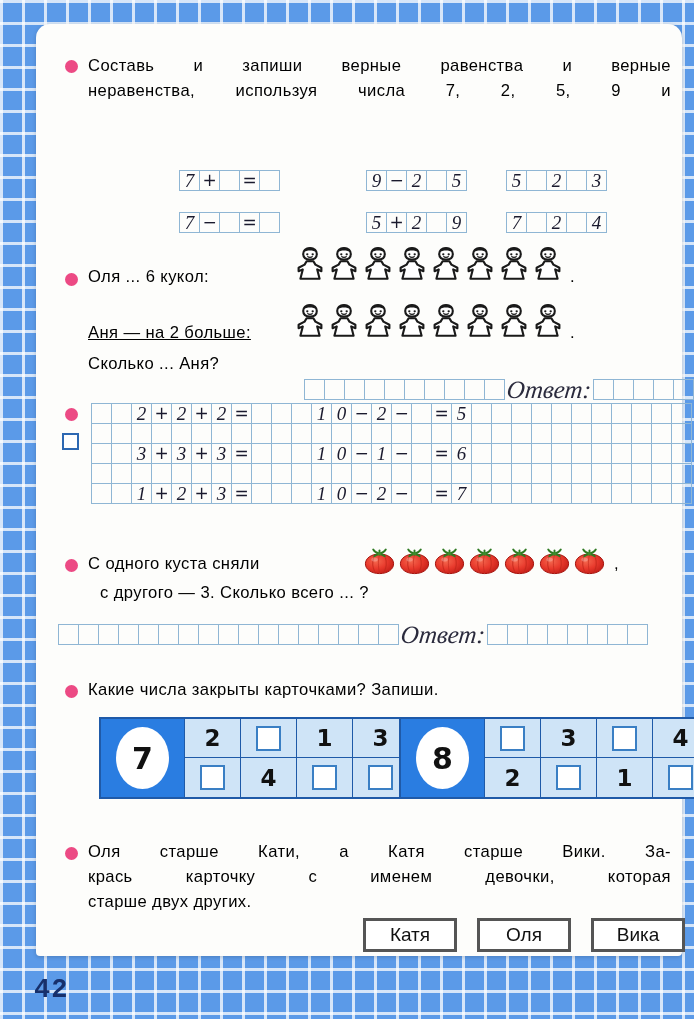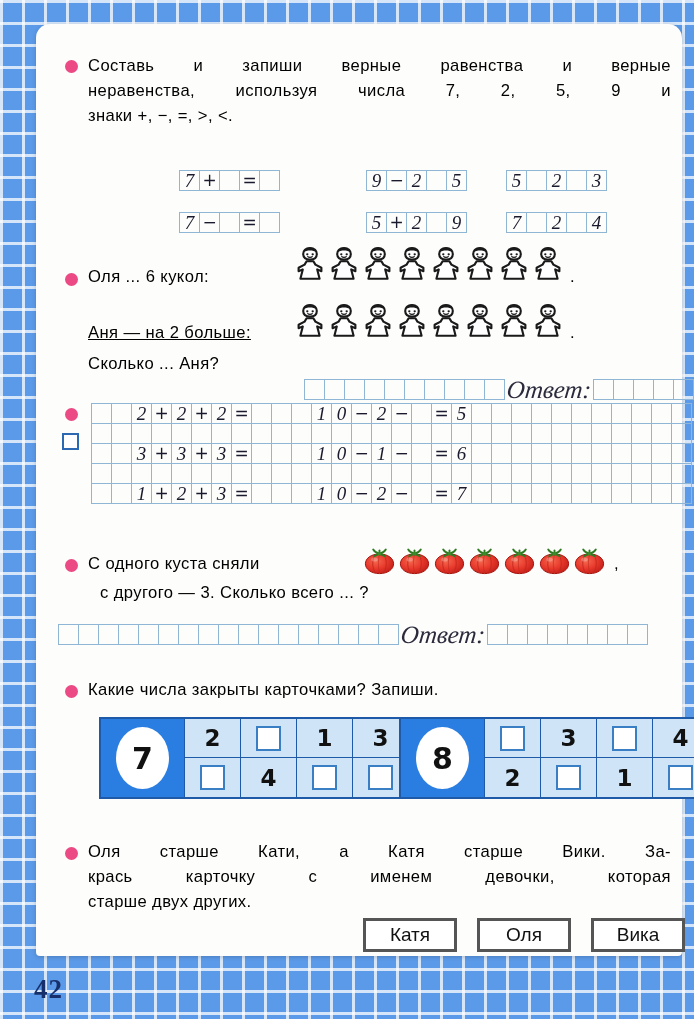--- a/index.html
+++ b/index.html
@@ -22,21 +22,21 @@
 
   
   .page-number {
     position: absolute;
     left: 34px;
     bottom: 14px;
     font-size: 27px;
     font-weight: bold;
     color: #17306b;
     letter-spacing: 1px;
-    font-family: Liberation Serif, serif;
+    font-family: Liberation Mono, monospace;
   }
 
   
   .sheet {
     position: absolute;
     left: 36px;
     top: 24px;
     width: 646px;
     height: 932px;
     background: #fdfdfb;
@@ -211,21 +211,20 @@
       <div class="jline">
         <span>неравенства,</span>
         <span>используя</span>
         <span>числа</span>
         <span>7,</span>
         <span>2,</span>
         <span>5,</span>
         <span>9</span>
         <span>и</span>
       </div>
-      <div>знаки +, −, =, &gt;, &lt;.</div>
     </div>
 
     <div style="position:absolute;left:143px;top:146px;">
       <div class="cellrow">
         <div class="cell">
             <span class="hw">7</span>
           </div>
         <div class="cell">
             <span class="op">+</span>
           </div>

